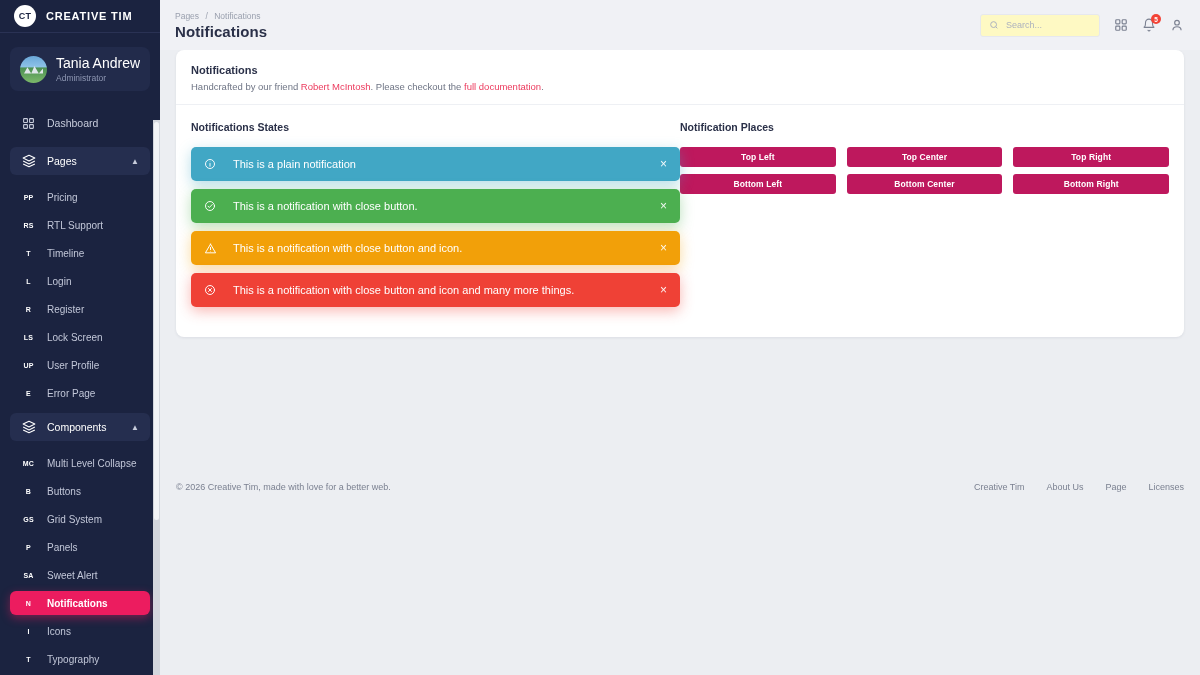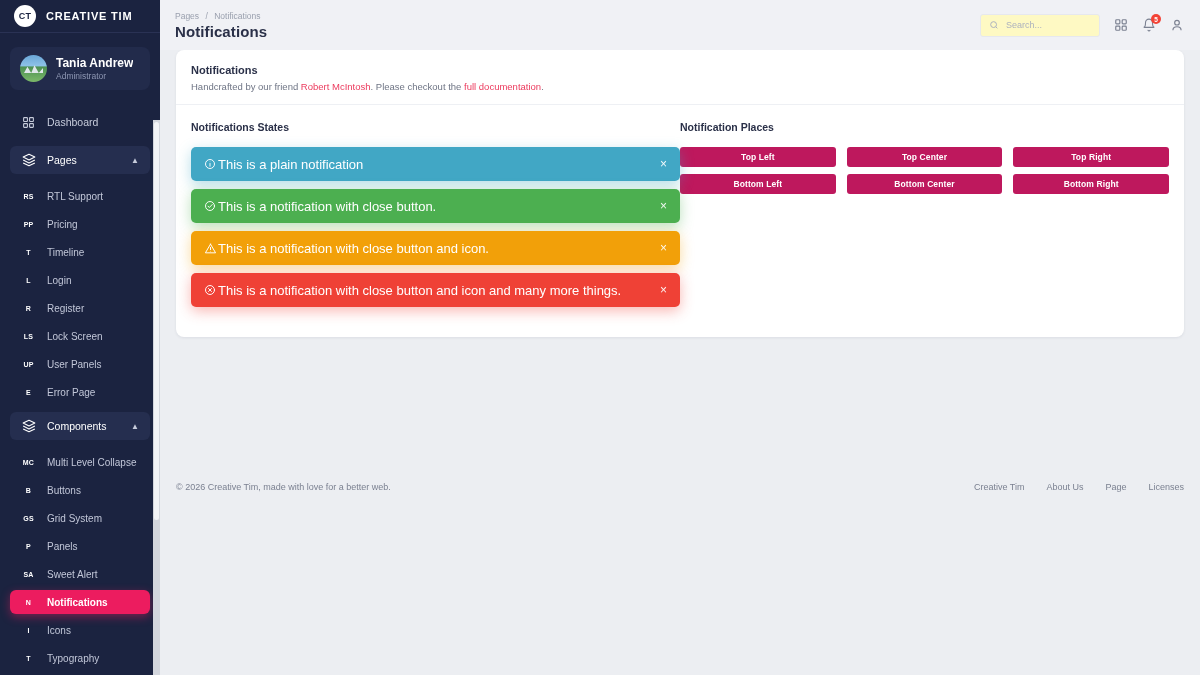--- a/index.html
+++ b/index.html
@@ -46,21 +46,21 @@
     overflow: hidden; flex: 0 0 27px;
     background: linear-gradient(#6aa7d8 0%, #8fc3e8 42%, #4c8f53 43%, #7cb96a 100%);
     position: relative;
   }
   .avatar::before {
     content: ""; position: absolute; left: 4px; top: 9px;
     width: 19px; height: 9px; background: #dfe6ea;
     clip-path: polygon(0 100%, 18% 30%, 38% 100%, 55% 15%, 78% 100%, 100% 45%, 100% 100%);
   }
   .sb-user-meta { line-height: 1.25; overflow: hidden; }
-  .sb-user-name { color: #ffffff; font-size: 12px; font-weight: bold; white-space: nowrap; }
+  .sb-user-name { color: #ffffff; font-size: 14px; font-weight: normal; white-space: nowrap; }
   .sb-user-role { color: #8d96b2; font-size: 8.5px; white-space: nowrap; }
 
   .sb-nav { padding: 8px 0 0 0; }
   .nav-item {
     display: flex; align-items: center;
     height: 28px; margin: 0 10px 10px 10px;
     padding: 0 11px; border-radius: 6px;
     color: #c7ccdb; font-size: 10.5px;
     gap: 11px; cursor: pointer; position: relative;
   }
@@ -139,21 +139,21 @@
   .col { flex: 1 1 0; min-width: 0; }
   .col-title { font-size: 10.5px; font-weight: bold; color: #2a3048; margin-bottom: 14px; }
 
   .alert {
     display: flex; align-items: center;
     height: 34px; border-radius: 5px;
     padding: 0 13px 0 12px; margin-bottom: 8px;
     color: #ffffff; position: relative;
   }
   .alert-ico { width: 14px; flex: 0 0 14px; display: flex; align-items: center; justify-content: center; }
-  .alert-msg { flex: 1; font-size: 13px; margin-left: 1px; white-space: nowrap; overflow: hidden; text-overflow: ellipsis; }
+  .alert-msg { flex: 1; font-size: 11px; margin-left: 16px; white-space: nowrap; overflow: hidden; text-overflow: ellipsis; }
   .alert-x {
     font-size: 12px; opacity: .92; cursor: pointer;
     line-height: 1; font-family: "Liberation Sans", sans-serif;
   }
   .a-info   { background: #41a7c5; box-shadow: 0 4px 14px rgba(65,167,197,.38); }
   .a-succ   { background: #4caf50; box-shadow: 0 4px 14px rgba(76,175,80,.38); }
   .a-warn   { background: #f2a009; box-shadow: 0 4px 14px rgba(242,160,9,.38); }
   .a-danger { background: #ef4136; box-shadow: 0 4px 14px rgba(239,65,54,.38); }
 
   .places-grid { display: grid; grid-template-columns: repeat(3, 1fr); gap: 7px 11px; }
@@ -214,46 +214,46 @@
               <path d="M2 12l10 5 10-5"></path>
               <path d="M2 17l10 5 10-5"></path>
           </svg>
         </span>
         <span class="nav-label">Pages</span>
         <span class="chev">▲</span>
       </div>
 
       <div>
         <div class="sub-item">
+          <span class="sub-ab">PP</span>
+          <span>Pricing</span>
+        </div>
+        <div class="sub-item">
           <span class="sub-ab">RS</span>
           <span>RTL Support</span>
         </div>
         <div class="sub-item">
-          <span class="sub-ab">PP</span>
-          <span>Pricing</span>
-        </div>
-        <div class="sub-item">
           <span class="sub-ab">T</span>
           <span>Timeline</span>
         </div>
         <div class="sub-item">
           <span class="sub-ab">L</span>
           <span>Login</span>
         </div>
         <div class="sub-item">
           <span class="sub-ab">R</span>
           <span>Register</span>
         </div>
         <div class="sub-item">
           <span class="sub-ab">LS</span>
           <span>Lock Screen</span>
         </div>
         <div class="sub-item">
           <span class="sub-ab">UP</span>
-          <span>User Panels</span>
+          <span>User Profile</span>
         </div>
         <div class="sub-item">
           <span class="sub-ab">E</span>
           <span>Error Page</span>
         </div>
       </div>
 
       <div class="nav-item group-open" style="margin-top:8px">
         <span class="nav-ico">
           <svg width="14" height="14" viewBox="0 0 24 24" fill="none" stroke="#ffffff" stroke-width="1.8" stroke-linejoin="round">

